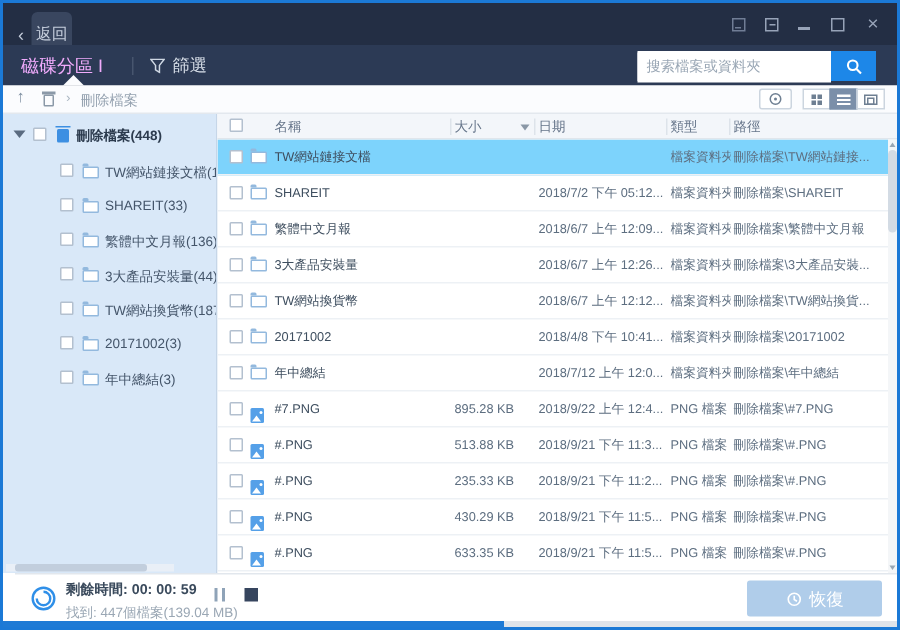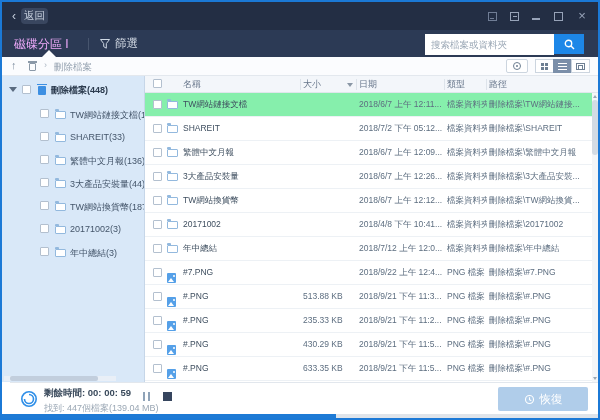--- a/index.html
+++ b/index.html
@@ -5,21 +5,21 @@
   * { margin:0; padding:0; box-sizing:border-box; }
   body { font-family:"Liberation Sans", sans-serif; background:#888; }
   .window { position:relative; width:600px; height:420px; background:#fff;
             border:2px solid #1b79d6; overflow:hidden; }
 
   
   .titlebar { position:absolute; left:0; top:0; right:0; height:28px; background:#232e44; }
   .back { position:absolute; left:10px; top:6px; display:flex; align-items:center; gap:5px;
           color:#c6cfdd; font-size:10.5px; cursor:pointer; }
   .back .chev { font-size:12px; line-height:10px; }
-  .back .lbl { background:#39465f; padding:1px 3px; border-radius:4px; }
+  .back .lbl { background:#39465f; padding:8px 3px; border-radius:4px; }
   .wincontrols { position:absolute; right:10px; top:0; height:28px; display:flex; align-items:center; gap:13px; }
   .wc { position:relative; width:9px; height:9px; cursor:pointer; }
   .wc.sq { border:1px solid #707d95; }
   .wc.sq2 { border:1px solid #97a3b8; }
   .wc.sq .dotline { position:absolute; left:1px; top:5px; width:4px; height:1px; background:#707d95; }
   .wc.sq2 .bar { position:absolute; left:2px; top:3px; width:4px; height:1.5px; background:#97a3b8; }
   .wc.min { width:9px; height:9px; }
   .wc.min::after { content:""; position:absolute; left:0; bottom:1px; width:8px; height:2px; background:#97a3b8; }
   .wc.max { border:1px solid #97a3b8; }
   .wc.close { width:12px; height:14px; color:#97a3b8; font-size:13px; line-height:13px; text-align:center; }
@@ -103,21 +103,21 @@
   .col-date { left:214px; width:86px; } .col-type { left:302px; width:40px; }
   .col-path { left:344px; width:102px; }
   .thead .cell { line-height:16px; font-size:9px; color:#66758a; }
   .thead .cb { position:absolute; left:8px; top:3px; }
   .hdiv { position:absolute; top:3px; width:1px; height:11px; background:#dde3ea; }
   .sort-caret { position:absolute; left:202px; top:7px; width:0; height:0;
                 border-left:3px solid transparent; border-right:3px solid transparent;
                 border-top:4px solid #8a97a6; }
   .rows { position:absolute; left:0; top:17px; right:6px; bottom:0; overflow:hidden; }
   .row { position:relative; height:24px; border-bottom:1px solid #edf1f5; cursor:pointer; }
-  .row.sel { background:#86efac; }
+  .row.sel { background:#7dd3fc; }
   .row .cell { line-height:23px; font-size:8.5px; color:#5d6e80; }
   .row .col-name { color:#3e4e5f; }
   .row .cb { position:absolute; left:8px; top:7px; }
   .row .fico { position:absolute; left:22px; top:8px; }
   .fico.img { width:9px; height:10px; background:#55a0e8; border-radius:1px; position:relative; display:inline-block; }
   .fico.img::after { content:""; position:absolute; left:1px; bottom:1px; width:0; height:0;
         border-left:3.5px solid transparent; border-right:3.5px solid transparent; border-bottom:4px solid #fff; }
   .fico.img::before { content:""; position:absolute; right:1.5px; top:1.5px; width:2px; height:2px;
         background:#fff; border-radius:50%; }
   .vscroll { position:absolute; right:0; top:17px; bottom:0; width:6px; background:#f4f6f8; }
@@ -273,21 +273,20 @@
         <span class="hdiv" style="left:341px"></span>
         <span class="cell col-path">路徑</span>
       </div>
 
       <div class="rows">
         <div class="row sel">
           <span class="cb"></span>
             <span class="fico folder"></span>
           <span class="cell col-name">TW網站鏈接文檔</span>
             <span class="cell col-size"></span>
-            <span class="cell col-date">2018/6/7 上午 12:11...</span>
             <span class="cell col-type">檔案資料夾</span>
             <span class="cell col-path">刪除檔案\TW網站鏈接...</span>
         </div>
         <div class="row">
           <span class="cb"></span>
             <span class="fico folder"></span>
           <span class="cell col-name">SHAREIT</span>
             <span class="cell col-size"></span>
             <span class="cell col-date">2018/7/2 下午 05:12...</span>
             <span class="cell col-type">檔案資料夾</span>
@@ -333,21 +332,21 @@
           <span class="cb"></span>
             <span class="fico folder"></span>
           <span class="cell col-name">年中總結</span>
             <span class="cell col-size"></span>
             <span class="cell col-date">2018/7/12 上午 12:0...</span>
             <span class="cell col-type">檔案資料夾</span>
             <span class="cell col-path">刪除檔案\年中總結</span>
         </div>
         <div class="row">
           <span class="cb"></span><span class="fico img"></span>
-          <span class="cell col-name">#7.PNG</span><span class="cell col-date">2018/9/22 上午 12:4...</span><span class="cell col-type">PNG 檔案</span><span class="cell col-path">刪除檔案\#7.PNG</span>
+          <span class="cell col-name">#7.PNG</span><span class="cell col-size">895.28 KB</span><span class="cell col-date">2018/9/22 上午 12:4...</span><span class="cell col-type">PNG 檔案</span><span class="cell col-path">刪除檔案\#7.PNG</span>
         </div>
         <div class="row">
           <span class="cb"></span><span class="fico img"></span>
           <span class="cell col-name">#.PNG</span><span class="cell col-size">513.88 KB</span><span class="cell col-date">2018/9/21 下午 11:3...</span><span class="cell col-type">PNG 檔案</span><span class="cell col-path">刪除檔案\#.PNG</span>
         </div>
         <div class="row">
           <span class="cb"></span><span class="fico img"></span>
           <span class="cell col-name">#.PNG</span><span class="cell col-size">235.33 KB</span><span class="cell col-date">2018/9/21 下午 11:2...</span><span class="cell col-type">PNG 檔案</span><span class="cell col-path">刪除檔案\#.PNG</span>
         </div>
         <div class="row">

